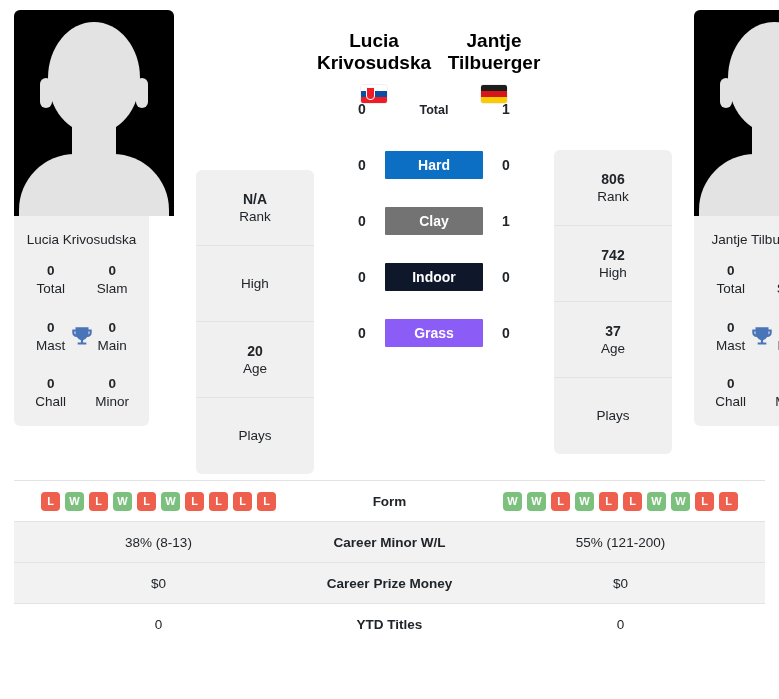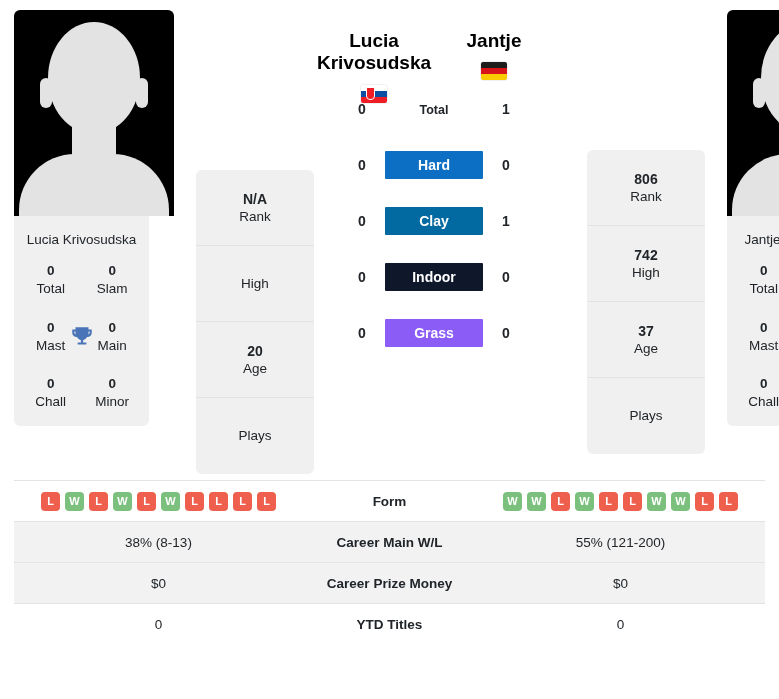--- a/index.html
+++ b/index.html
@@ -90,21 +90,21 @@
     left: 50%;
     top: 50%;
     transform: translate(-50%, -50%);
     width: 26px;
     height: 26px;
   }
 
   
   .rank-col { width: 118px; flex: 0 0 118px; }
   .rank-col.left  { margin-left: 22px; padding-top: 160px; }
-  .rank-col.right { margin-right: 22px; padding-top: 140px; margin-left: 33px; }
+  .rank-col.right { margin-right: 22px; padding-top: 140px; }
 
   .rank-card {
     background: #f0f0f0;
     border-radius: 6px;
     overflow: hidden;
   }
   .rank-cell {
     height: 76px;
     display: flex;
     flex-direction: column;
@@ -312,20 +312,21 @@
           <div class="h2h-name">Krivosudska</div>
           <div class="flag">
             <div class="flag-sk-white"></div>
             <div class="flag-sk-blue"></div>
             <div class="flag-sk-red"></div>
             <div class="flag-sk-emb"></div>
           </div>
         </div>
         <div>
           <div class="h2h-name">Jantje</div>
+          <div class="h2h-name">Tilbuerger</div>
           <div class="flag">
             <div class="flag-de-black"></div>
             <div class="flag-de-red"></div>
             <div class="flag-de-gold"></div>
           </div>
         </div>
       </div>
 
       <div class="h2h-rows">
         <div class="h2h-row">
@@ -340,21 +341,21 @@
           <div class="h2h-score">0</div>
           <div class="h2h-mid">
             <span class="surface-badge" style="background:#0d6fc4">Hard</span>
           </div>
           <div class="h2h-score">0</div>
         </div>
 
         <div class="h2h-row">
           <div class="h2h-score">0</div>
           <div class="h2h-mid">
-            <span class="surface-badge" style="background:#0369a1">Clay</span>
+            <span class="surface-badge" style="background:#737373">Clay</span>
           </div>
           <div class="h2h-score">1</div>
         </div>
 
         <div class="h2h-row">
           <div class="h2h-score">0</div>
           <div class="h2h-mid">
             <span class="surface-badge" style="background:#0f172a">Indoor</span>
           </div>
           <div class="h2h-score">0</div>
@@ -463,21 +464,21 @@
             <span class="form-badge form-W">W</span>
             <span class="form-badge form-W">W</span>
             <span class="form-badge form-L">L</span>
             <span class="form-badge form-L">L</span>
           </div>
         </td>
       </tr>
 
       <tr class="striped bordered">
         <td class="val-col">38% (8-13)</td>
-        <td class="label-col">Career Main W/L</td>
+        <td class="label-col">Career Minor W/L</td>
         <td class="val-col">55% (121-200)</td>
       </tr>
 
 
       <tr class="striped bordered">
         <td class="val-col">$0</td>
         <td class="label-col">Career Prize Money</td>
         <td class="val-col">$0</td>
       </tr>
 

